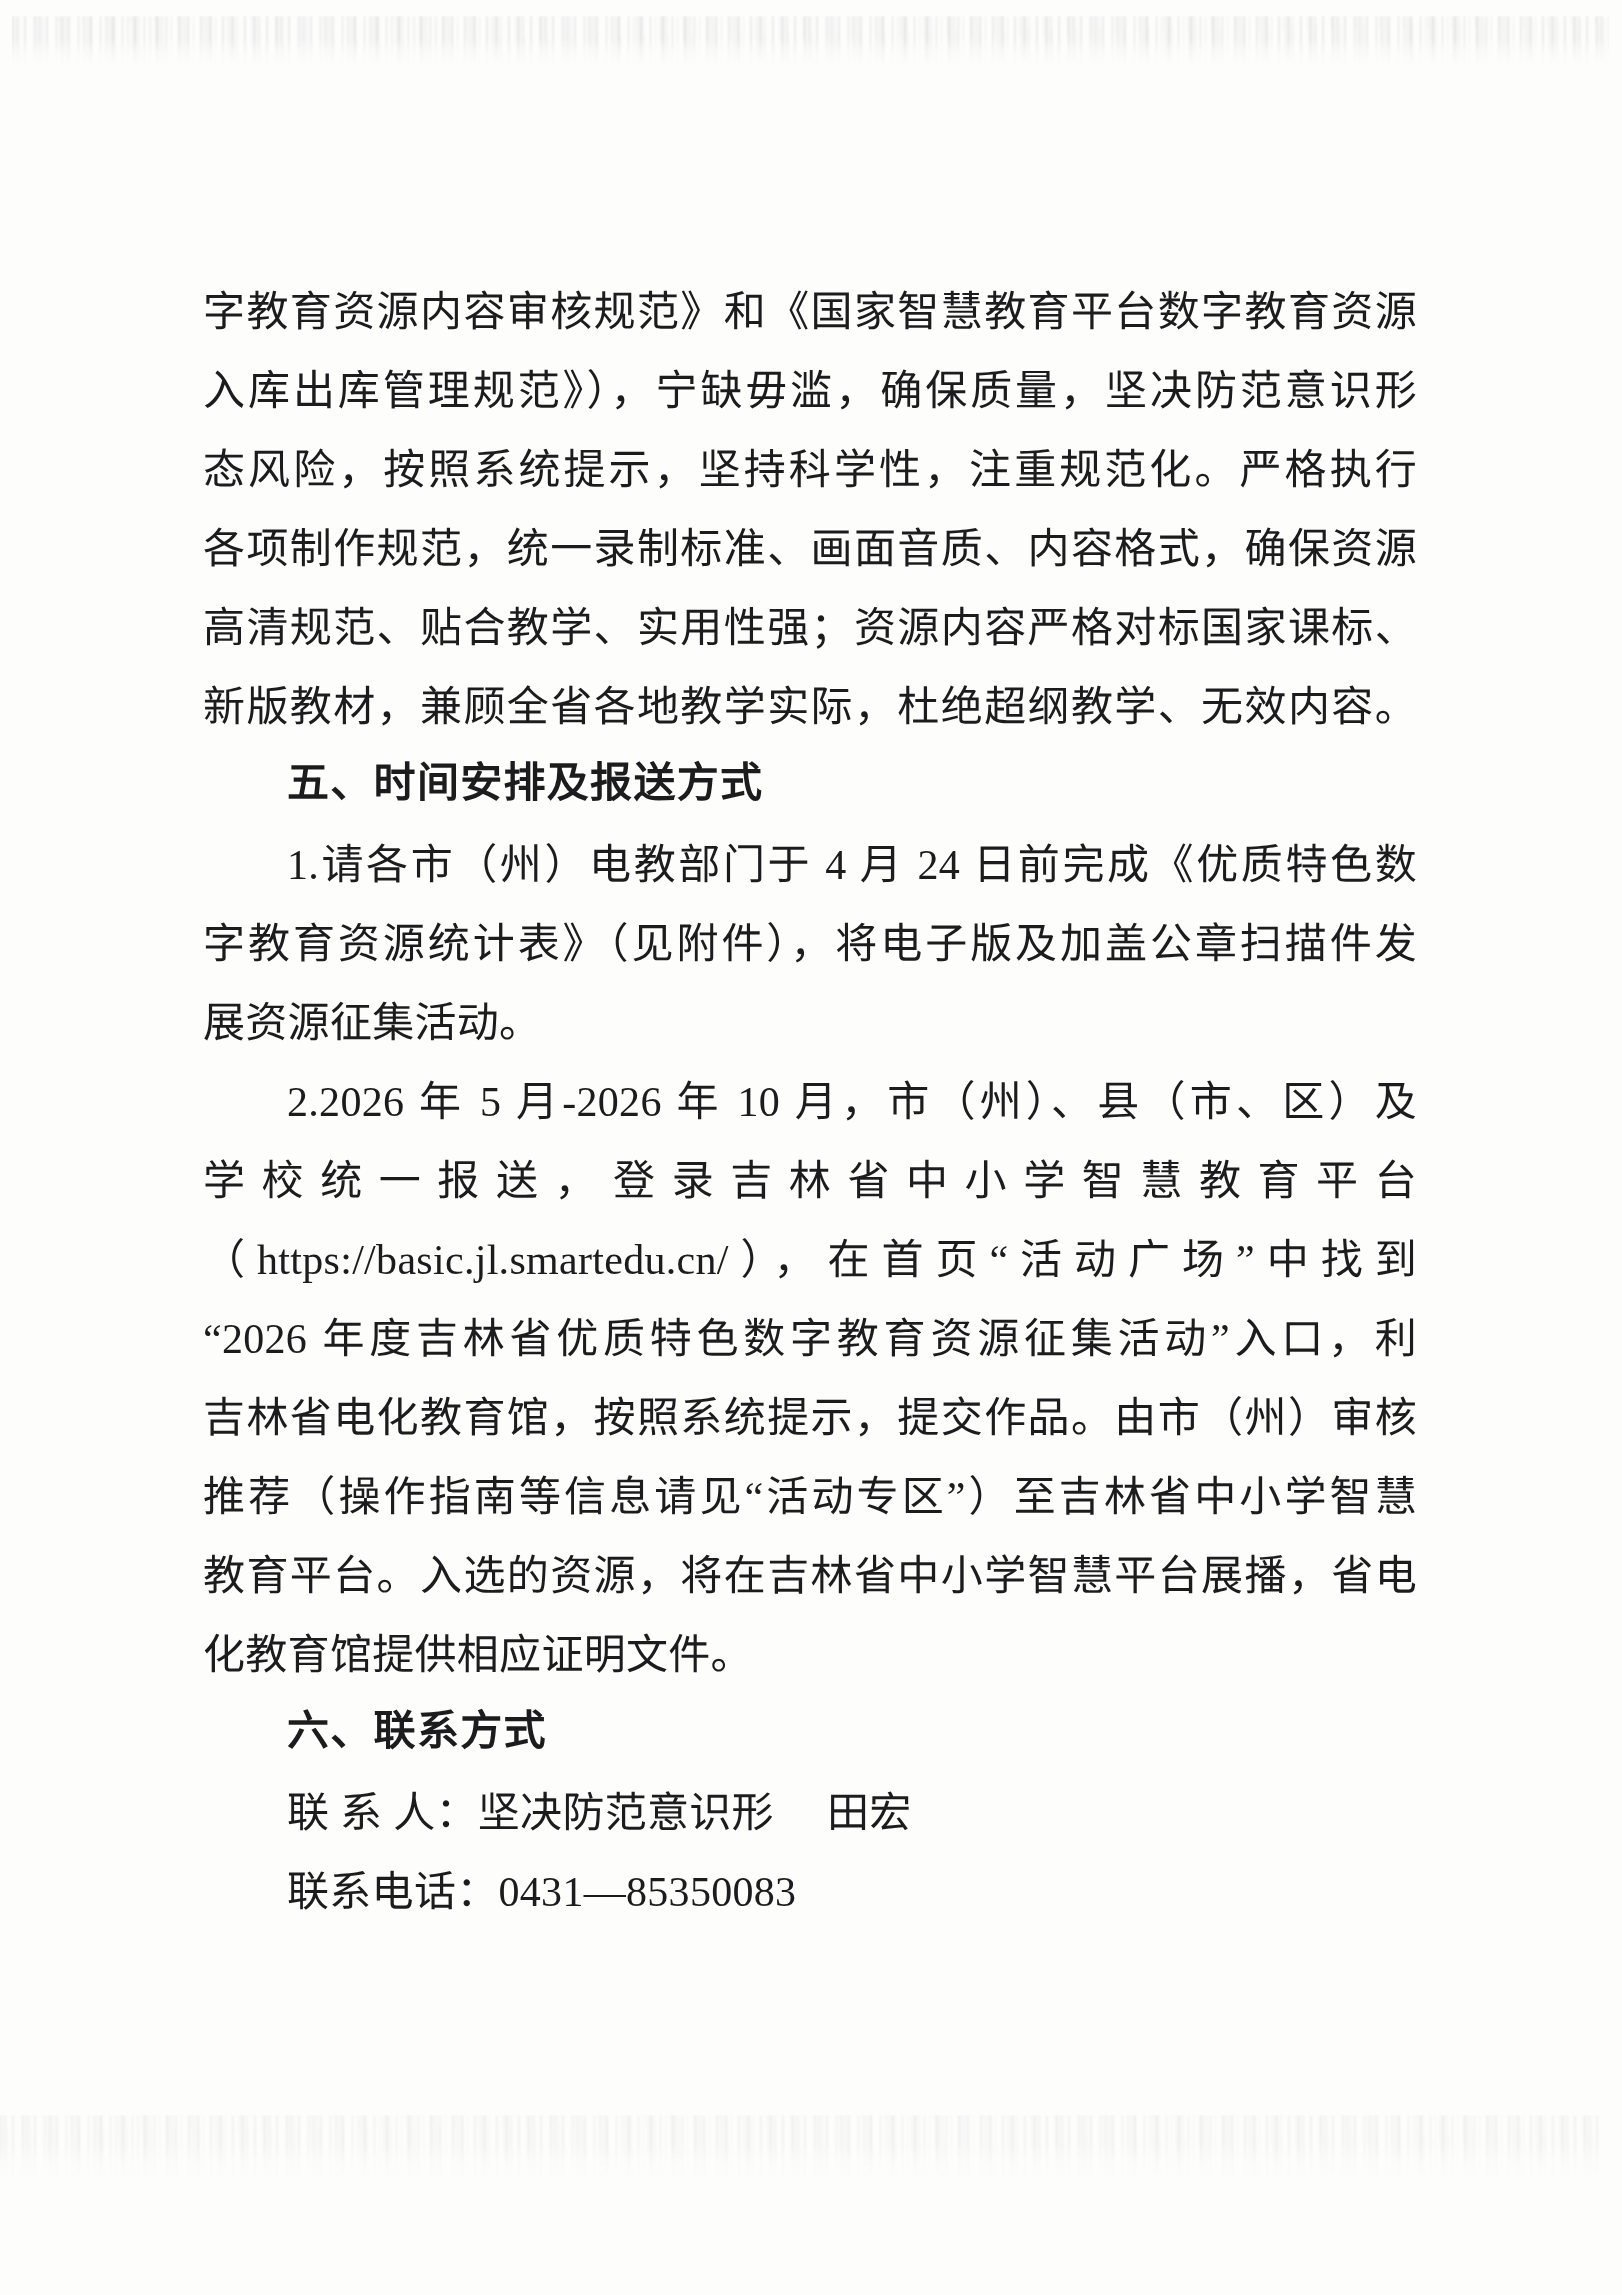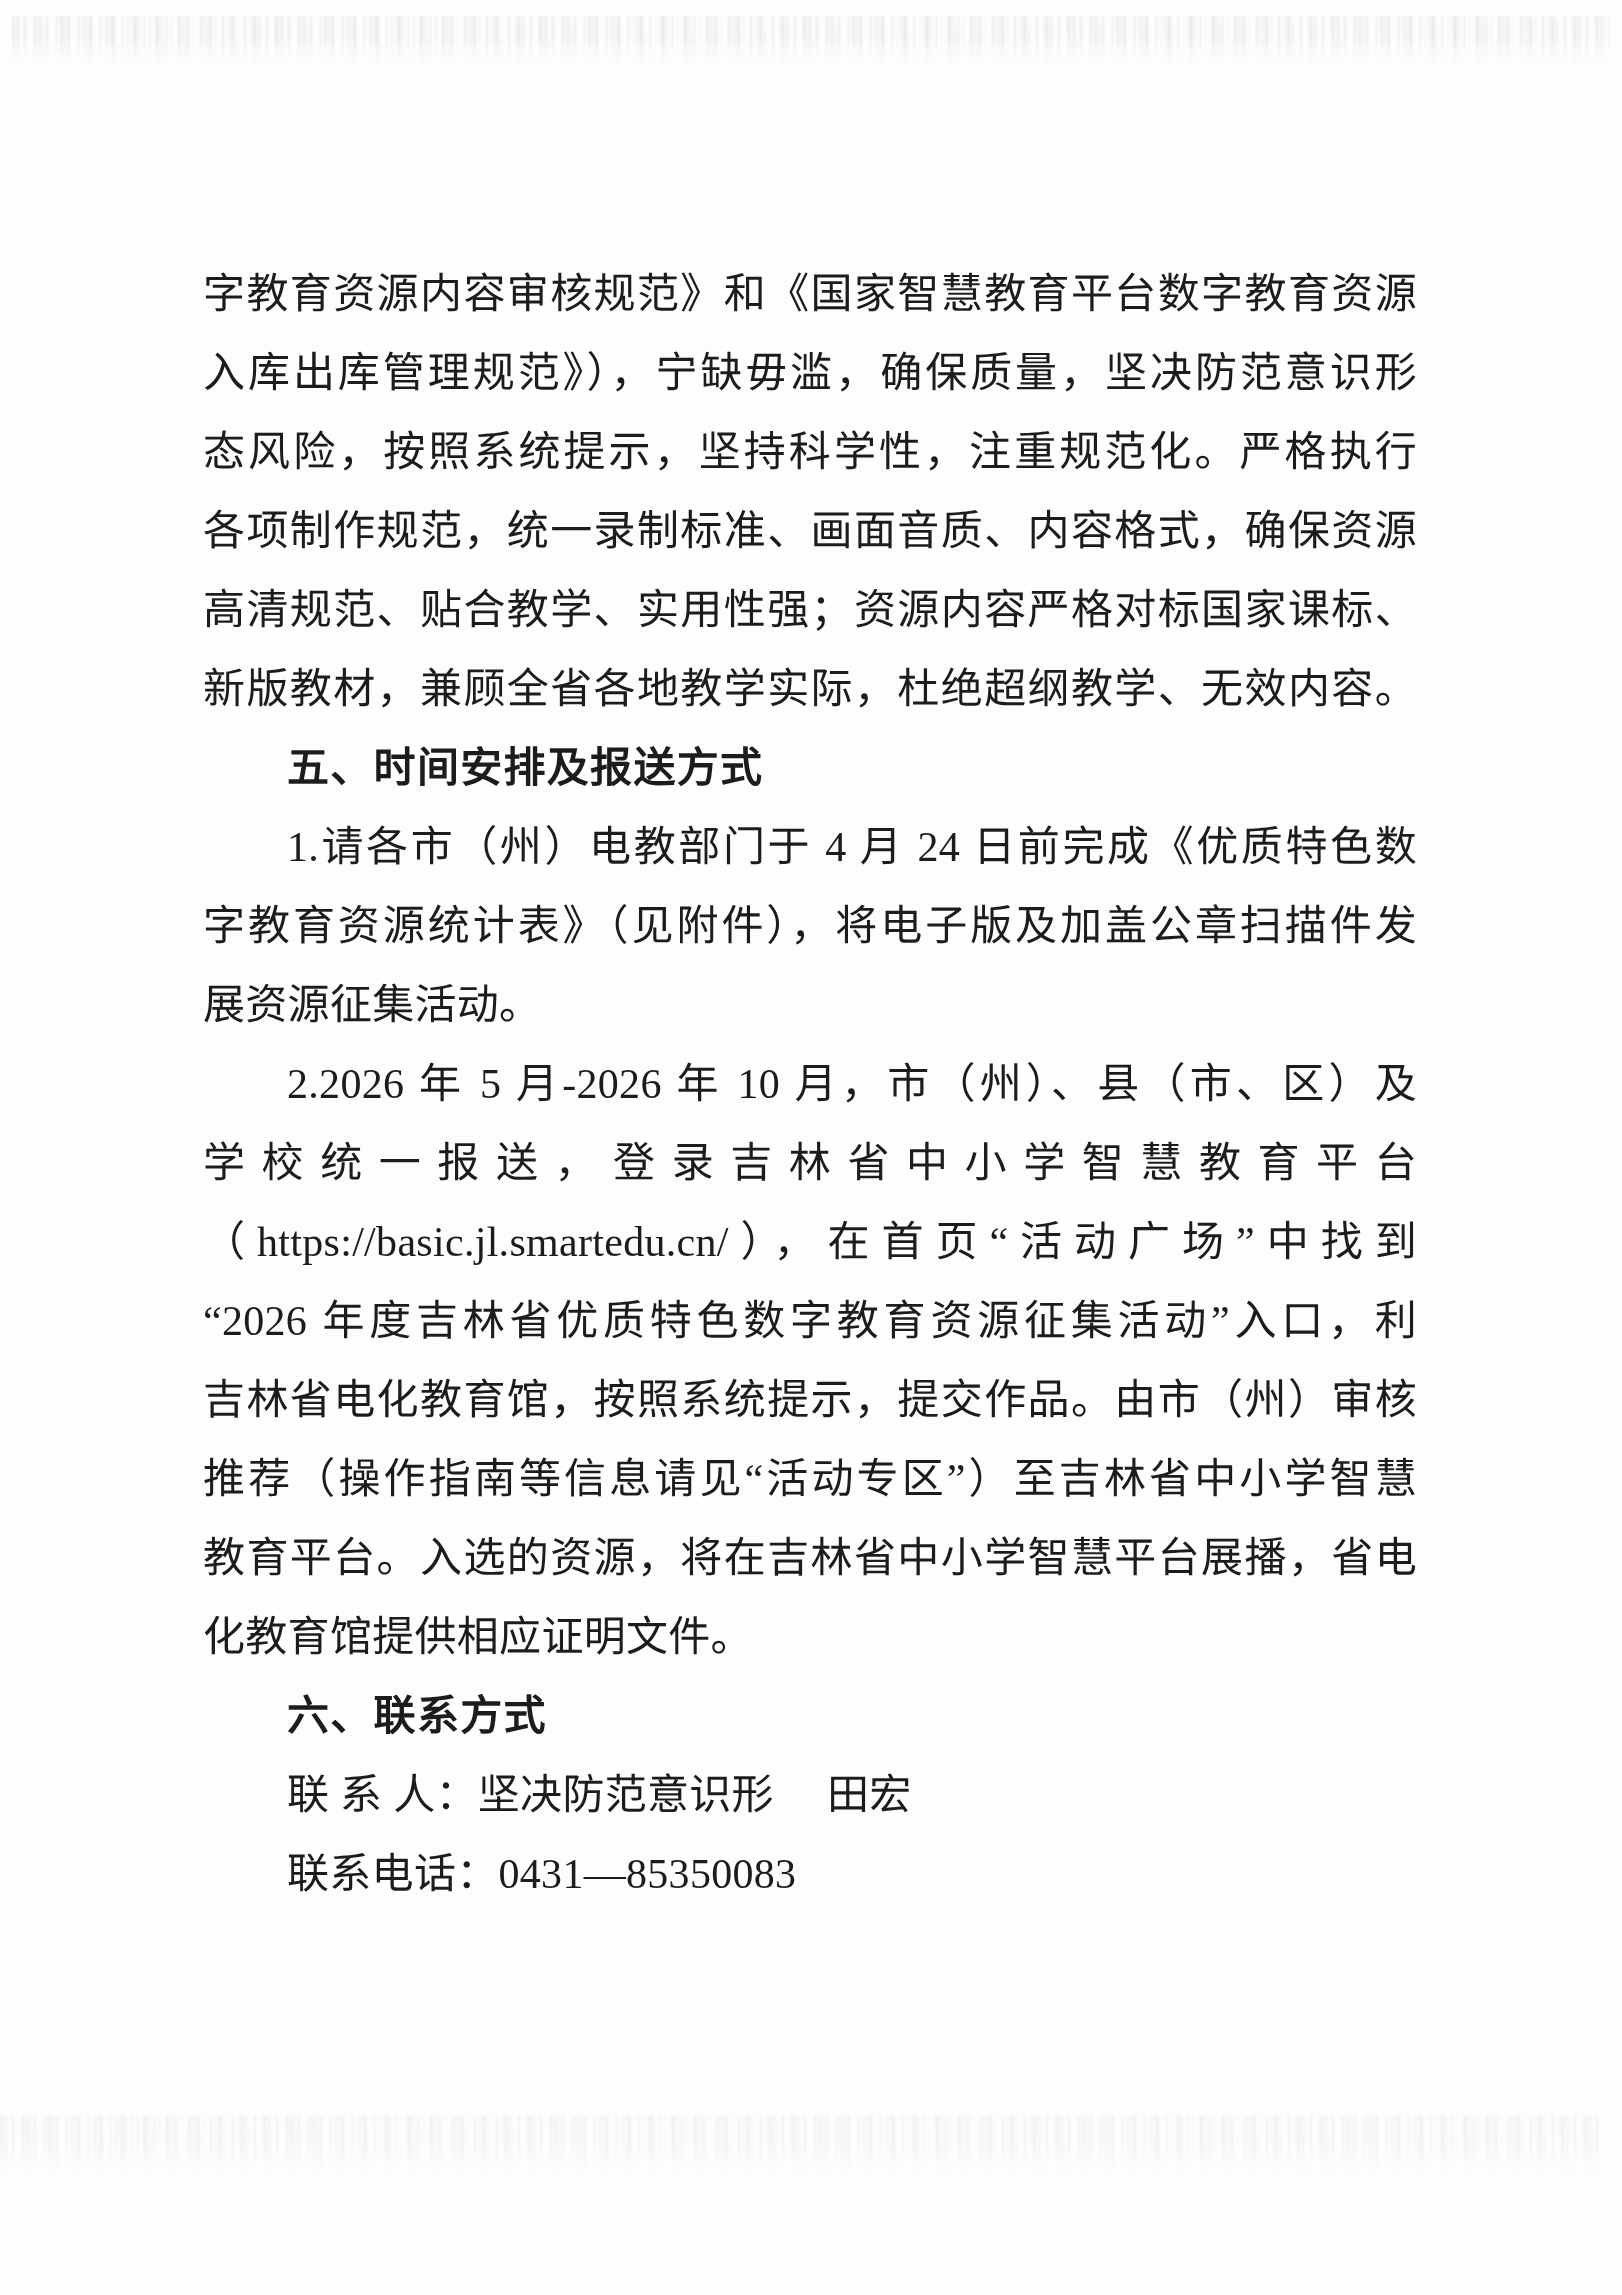--- a/index.html
+++ b/index.html
@@ -42,21 +42,21 @@
   .ghost-bottom {
     left: 0px;
     top: 2115px;
     width: 1603px;
     height: 65px;
     opacity: 0.35;
   }
   .doc {
     position: absolute;
     left: 203px;
-    top: 255px;
+    top: 273px;
     width: 1214px;
     font-size: 42px;
     line-height: 79px;
     letter-spacing: 0.3px;
   }
   .line {
     min-height: 79px;
     white-space: normal;
   }
   
@@ -66,21 +66,21 @@
     text-justify: inter-character;
   }
   .plain {
     text-align: left;
     text-align-last: left;
   }
   .indent {
     text-indent: 84px;
   }
   .heading {
-    font-family: Liberation Serif, serif;
+    font-family: Liberation Mono, monospace;
     font-weight: 700;
     letter-spacing: 1.3px;
   }
 </style>
 </head>
 <body>
 
 <div class="page">
 
   <div class="ghost ghost-top"></div>

